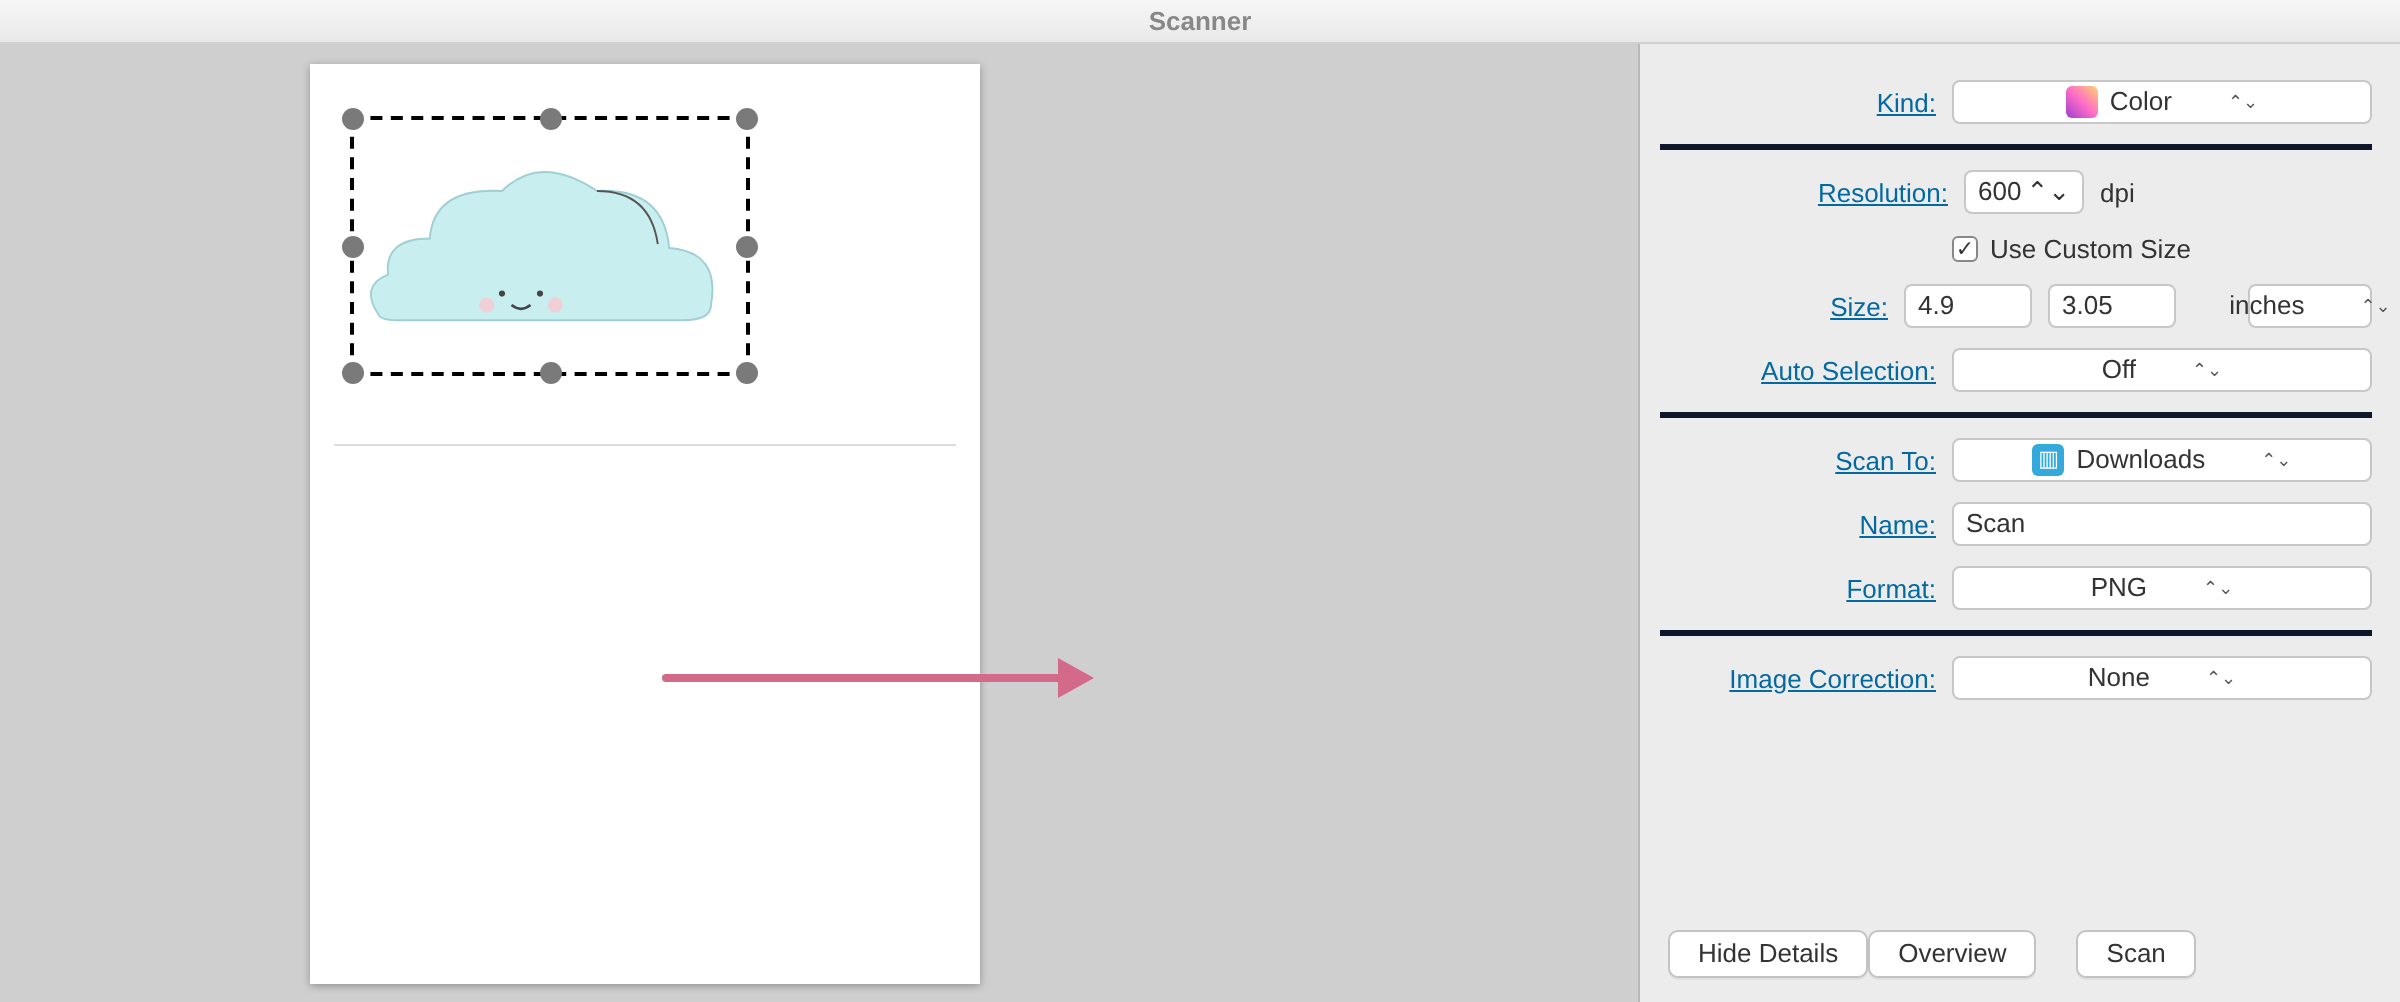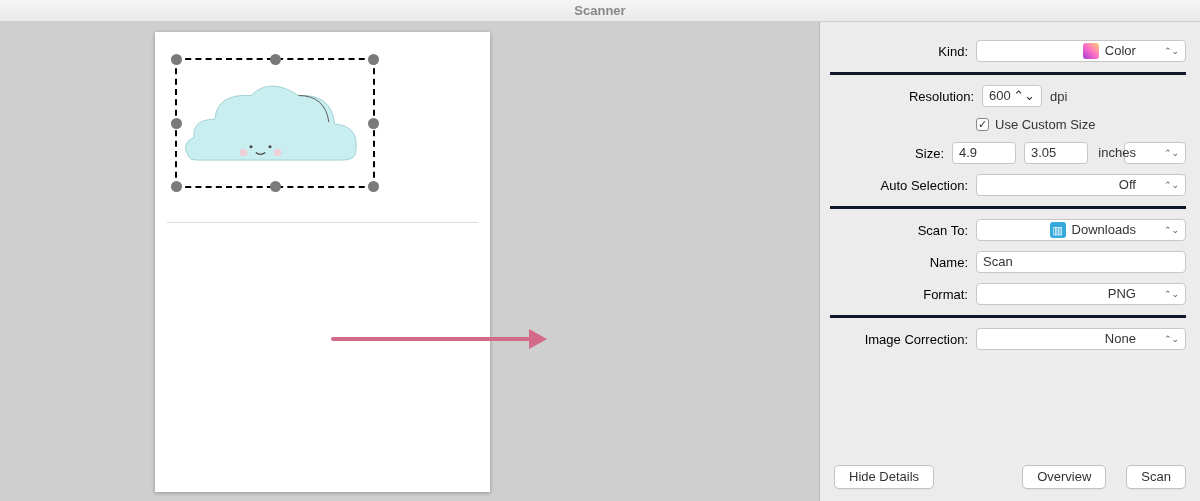--- a/index.html
+++ b/index.html
@@ -83,34 +83,34 @@
     padding: 18px 14px 0 10px;
   }
   .row {
     display:flex;
     align-items:center;
     justify-content:flex-end;
     margin-bottom:10px;
     gap:8px;
   }
   .row.div { border-top:3px solid #0f172a; padding-top:10px;}
-  .label { color:#000000; text-align:left; }
+  .label { color:#0369a1; text-align:left;text-decoration:underline; }
   .select, .text, .num {
     background:#fff;
     border:1px solid #c7c7c7;
     border-radius:4px;
     height:22px;
     line-height:20px;
     padding:0 6px;
     font-size:13px;
     position:relative;
     display:flex;
     align-items:center;
   }
-  .select { width:210px; justify-content:flex-end;gap:28px;}
+  .select { width:210px; justify-content:center;gap:28px;}
   .select .caret { font-size:9px; color:#555; line-height:1;}
   .select .icon {
     width:16px;height:16px;border-radius:3px;margin-right:6px;
     display:inline-flex;align-items:center;justify-content:center;
     font-size:11px;color:#fff;
   }
   .icon-color { background:linear-gradient(45deg,#a03bcf,#ff6ec7,#ffd36e);}
   .icon-folder { background:#34aadc;}
   .num { width:60px; justify-content:space-between;}
   .text { width:210px;}
@@ -118,21 +118,21 @@
   .unit { color:#333;}
   .check { display:flex;align-items:center;gap:6px;}
   .checkbox{
     width:13px;height:13px;border:1px solid #888;border-radius:3px;
     display:inline-flex;align-items:center;justify-content:center;font-size:11px;
     background:#fff;
   }
 
   .bottombar {
     position:absolute; bottom:12px; left:14px; right:14px;
-    display:flex; justify-content:space-between;margin-top:21px;
+    display:flex; justify-content:flex-start;margin-top:21px;
   }
   .btn {
     background:#fff;border:1px solid #c3c3c3;border-radius:5px;
     height:24px; padding:0 14px; font-size:13px; line-height:22px;
     box-shadow:0 1px 0 rgba(0,0,0,.05);
   }
   .btngroup{display:flex;gap:20px;}
 </style>
 </head>
 <body>

